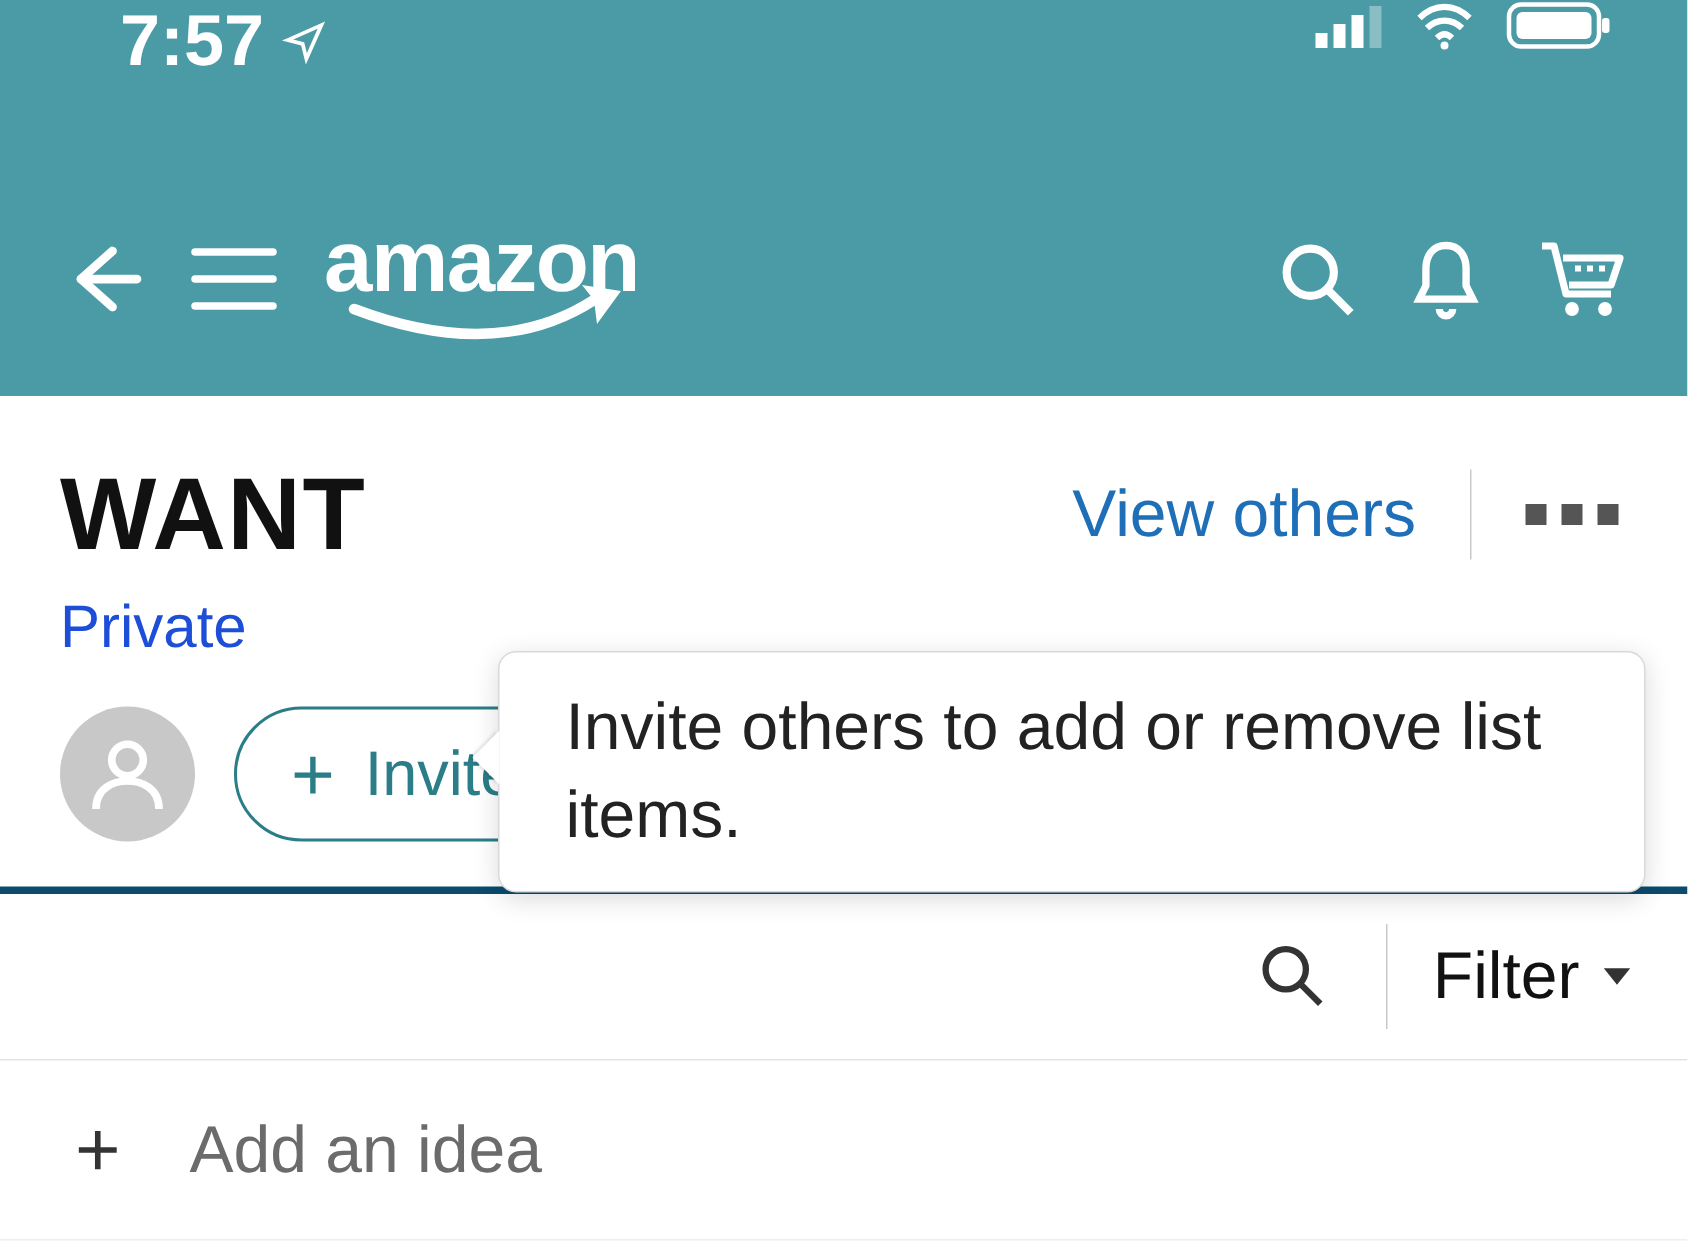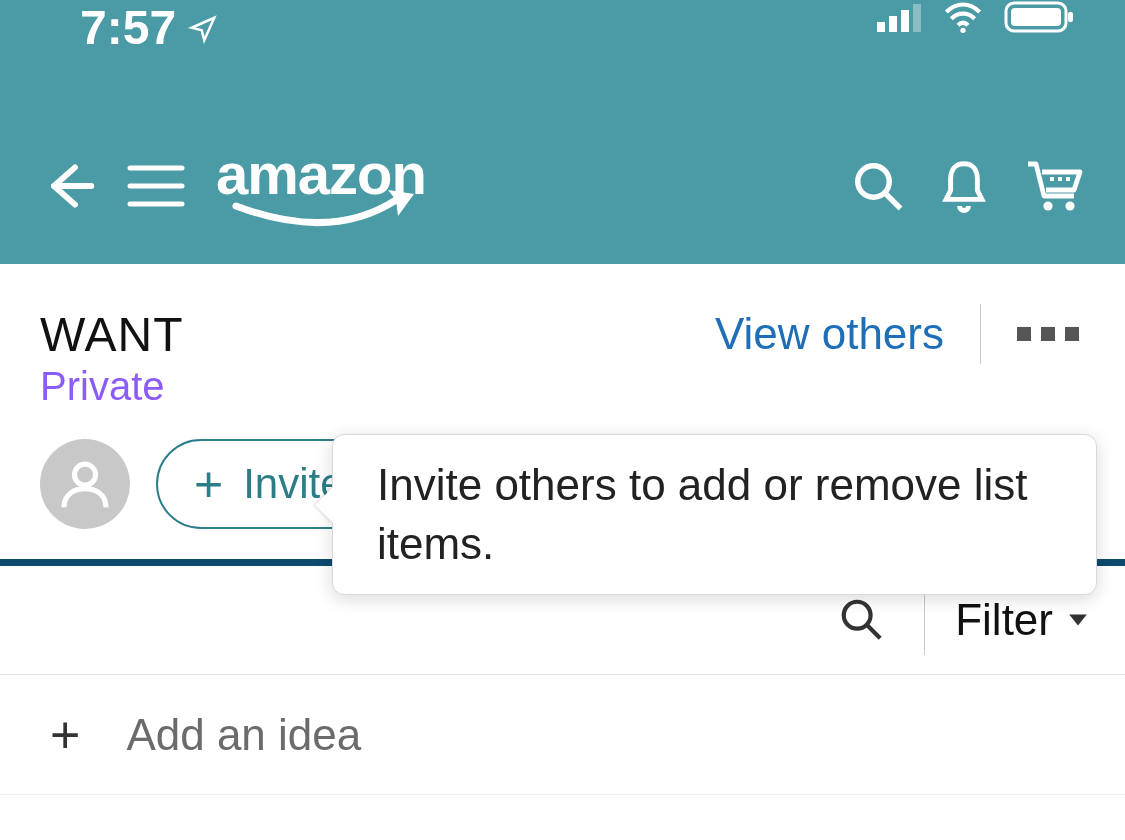--- a/index.html
+++ b/index.html
@@ -28,27 +28,27 @@
     padding:0 30px; gap:12px;
   }
   .app-header .spacer{flex:1}
   .icon-btn{background:none;border:none;cursor:pointer;padding:10px}
   .logo{color:#fff; display:flex; align-items:center; margin-left:10px}
   .logo svg{display:block}
 
   
   .list-section{padding:40px 40px 30px 40px; position:relative;}
   .list-row1{display:flex; align-items:center;}
-  .list-title{font-size:48px; font-weight:400; letter-spacing:1px;}
+  .list-title{font-size:68px; font-weight:700; letter-spacing:1px;}
   .list-row1 .grow{flex:1}
   .view-lists{color:var(--link); font-size:44px; cursor:pointer}
   .vsep{width:1px; height:60px; background:#c9c9c9; margin:0 30px 0 36px}
   .ellipsis{display:flex; gap:10px; align-items:center; cursor:pointer; padding:6px}
   .ellipsis span{width:14px;height:14px;background:#555}
-  .privacy{font-size:40px; color:#8b5cf6; }
+  .privacy{font-size:40px; color:#1d4ed8; margin-top:14px}
   .invite-row{display:flex; align-items:center; gap:26px; margin-top:30px}
   .avatar{width:90px;height:90px;border-radius:50%;background:#c8c8c8;display:flex;align-items:center;justify-content:center}
   .invite-pill{
     border:2px solid #2b7d87; color:#2b7d87; background:#fff;
     border-radius:999px; height:90px; padding:0 36px;
     display:flex; align-items:center; gap:20px; font-size:42px; cursor:pointer;
     position:relative;
   }
   .invite-pill .plus{font-size:50px; font-weight:400}
 
@@ -61,21 +61,21 @@
     z-index:50;
   }
   .tooltip::before{
     content:""; position:absolute; left:-18px; top:52px;
     width:0;height:0;border-top:18px solid transparent;border-bottom:18px solid transparent;border-right:18px solid #fff;
     filter:drop-shadow(-2px 0 1px rgba(0,0,0,.1));
   }
 
   
   .filter-strip{
-    border-top:7px solid #0c4a6e; border-bottom:1px solid #e3e3e3;
+    border-top:5px solid #0c4a6e; border-bottom:1px solid #e3e3e3;
     height:116px; display:flex; align-items:center; justify-content:flex-end;
     padding:0 36px; gap:30px;
   }
   .filter-strip .vsep2{width:1px; height:70px; background:#c9c9c9}
   .filter-btn{display:flex; align-items:center; gap:14px; font-size:44px; cursor:pointer}
   .filter-btn svg{display:block}
 
   
   .add-idea{
     height:120px; display:flex; align-items:center; gap:46px;

